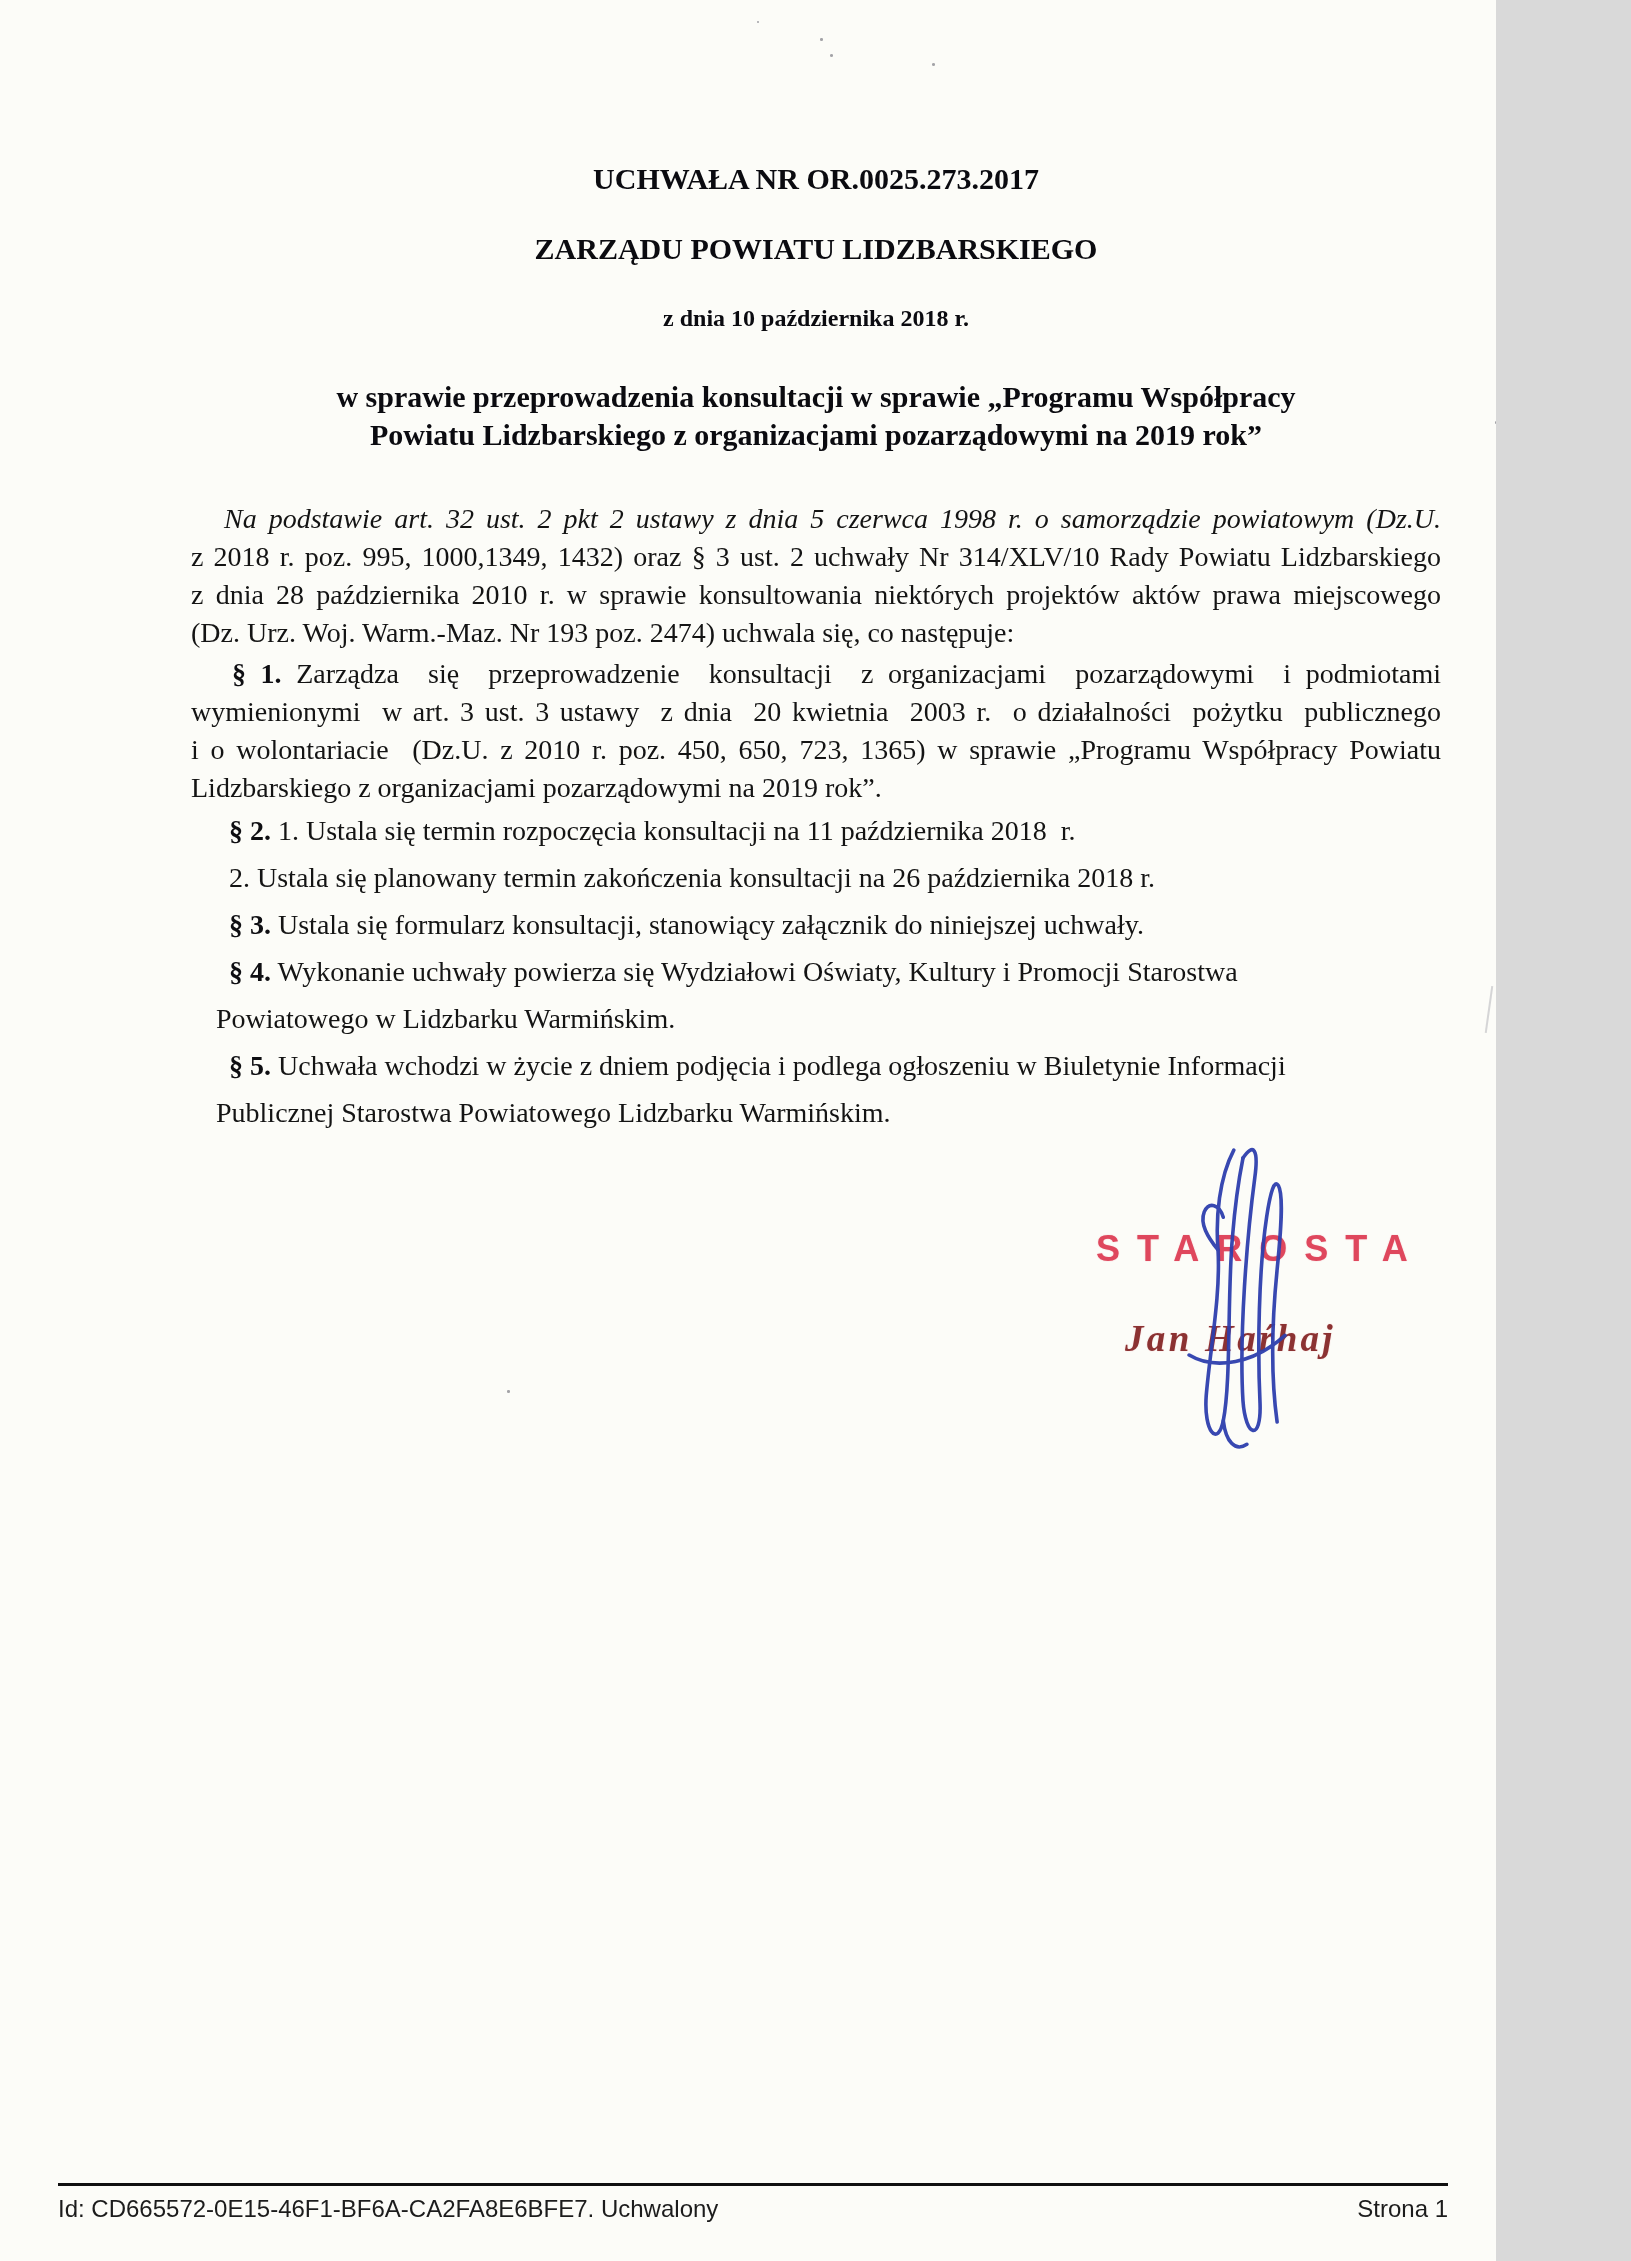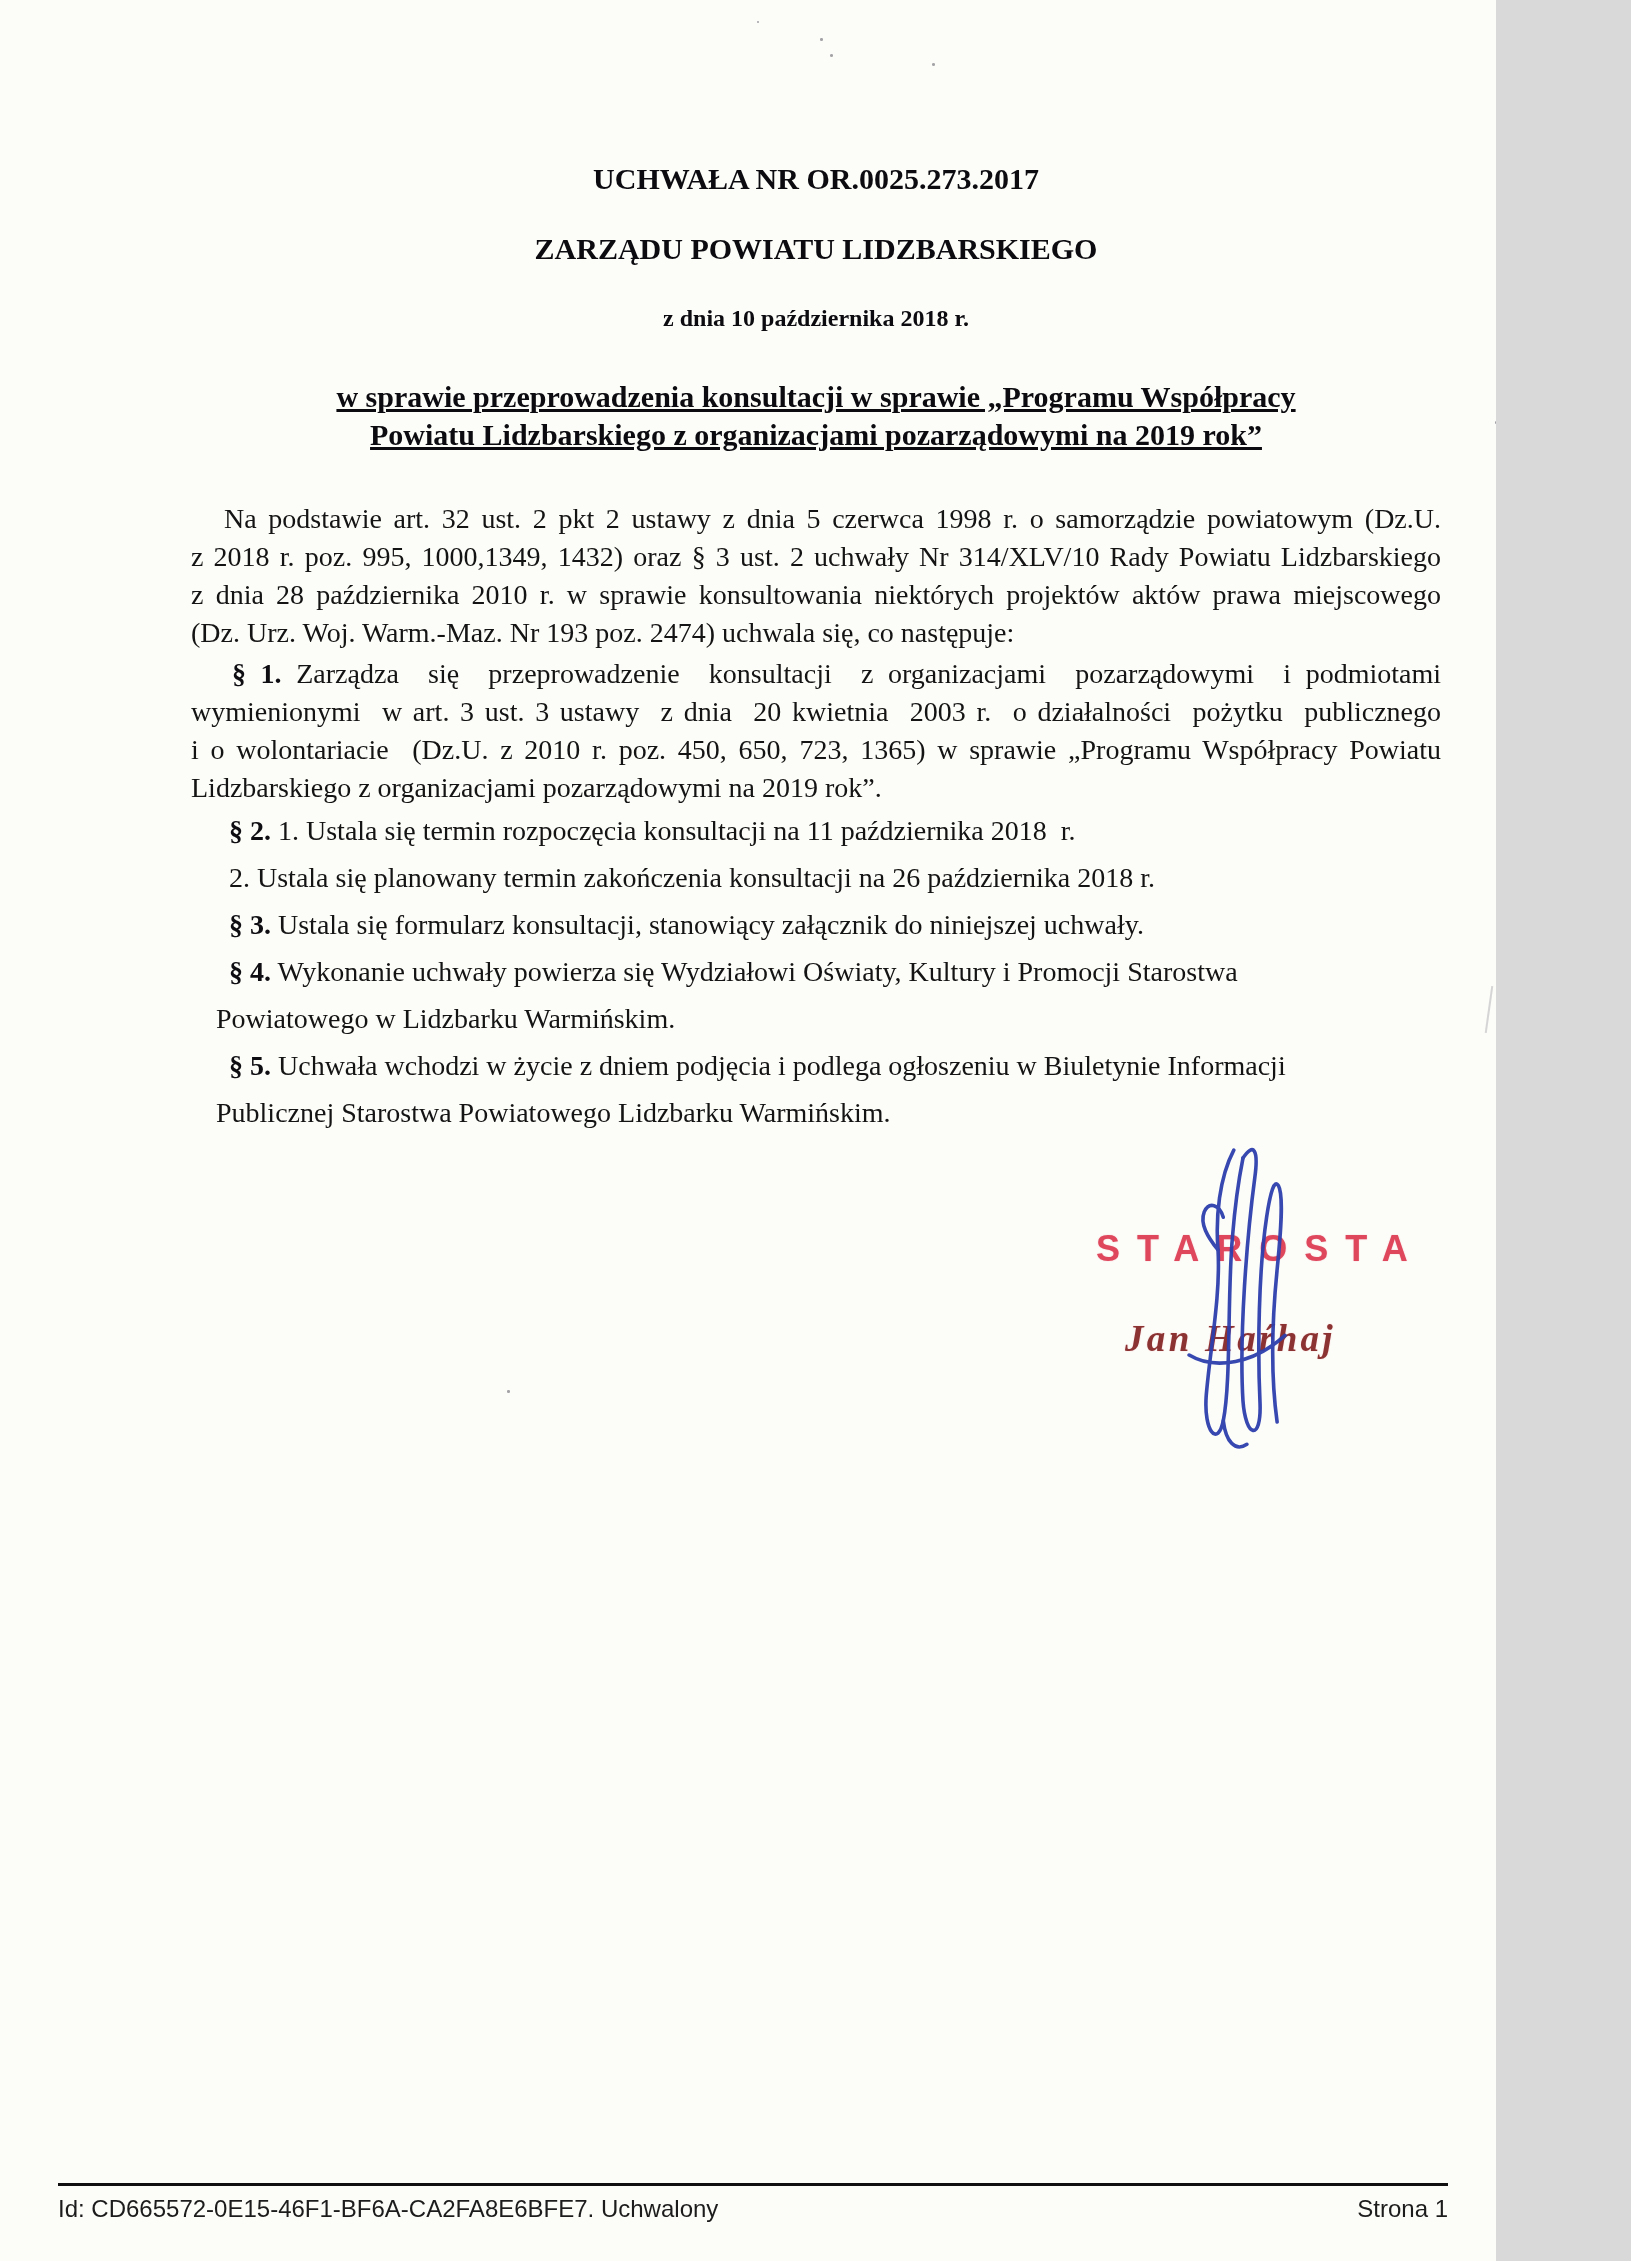--- a/index.html
+++ b/index.html
@@ -9,28 +9,28 @@
     font-family:"Liberation Serif", serif; color:#141414;
   }
   
   .hline { position:absolute; left:0; width:1632px; text-align:center;
            font-weight:bold; color:#0b0b10; }
   .t1 { top:162px; font-size:30px; }
   .t2 { top:232px; font-size:30px; }
   .t3 { top:305px; font-size:24px; }
   .subject { position:absolute; left:0; top:378px; width:1632px;
              text-align:center; font-weight:bold; font-size:30px;
-             line-height:38px; color:#0b0b10;text-decoration:underline; }
+             line-height:38px; color:#0b0b10; }
   
   .docbody { position:absolute; left:191px; top:500px; width:1250px;
              font-size:28px; line-height:38px; }
   .ln { white-space:pre-wrap; }
   .j  { text-align:justify; text-align-last:justify; }
   .j.last { text-align-last:left; }
-  .ind1 { text-indent:33px; }
+  .ind1 { text-indent:33px;font-style:italic; }
   .ind2 { text-indent:41px; }
   .s1 { margin-top:2.6px; }
   .sections { line-height:47px; }
   .sections .ln { margin-left:25px; }
   .sections .ind3 { text-indent:13px; }
   b { font-weight:bold; color:#0e0e12; }
   
   .stamp-title { position:absolute; left:1079px; top:1228px; width:303px;
     text-align:left; font-family:"Liberation Sans", sans-serif;
     font-size:36px; font-weight:700; letter-spacing:17px; text-indent:17px;

